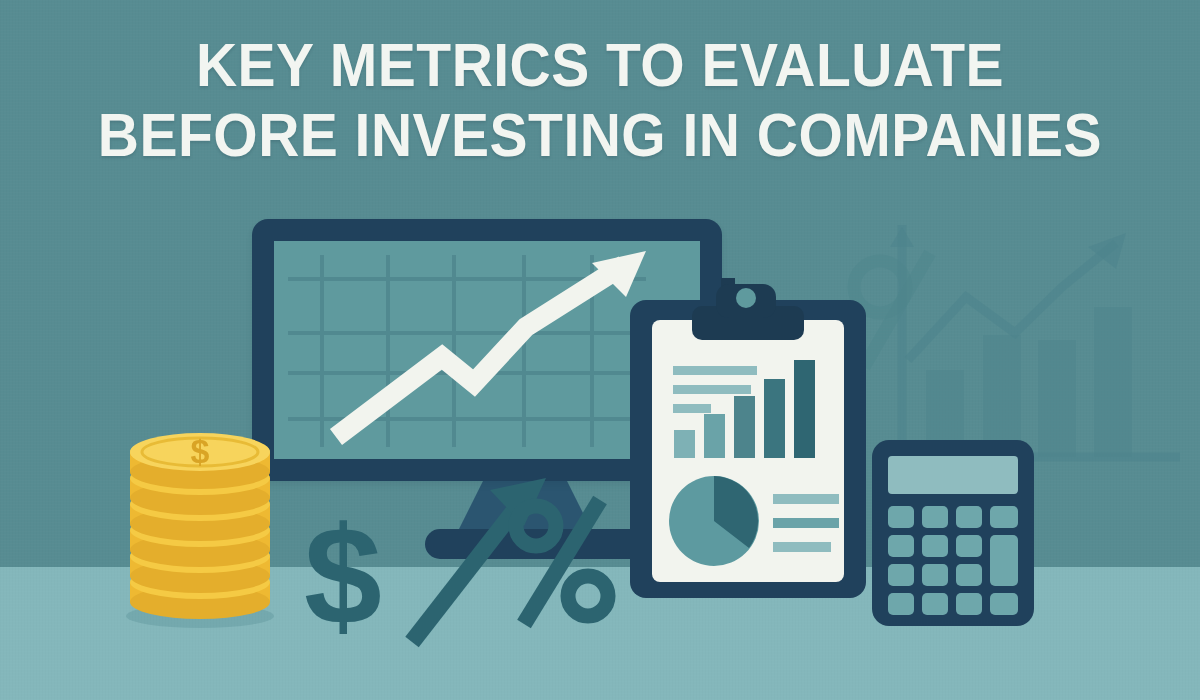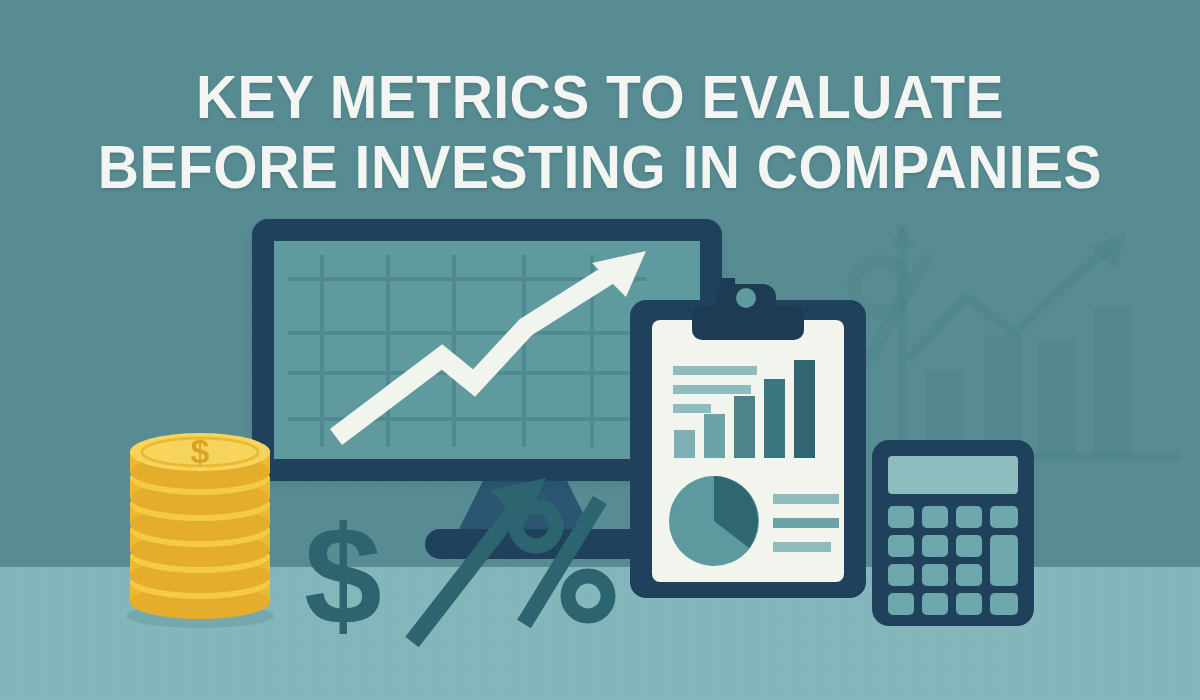--- a/index.html
+++ b/index.html
@@ -32,21 +32,20 @@
       repeating-linear-gradient(0deg, rgba(255,255,255,0.012) 0 1px, transparent 1px 3px),
       repeating-linear-gradient(90deg, rgba(0,0,0,0.012) 0 1px, transparent 1px 3px);
     pointer-events:none;
   }
 
   
   .title-wrap {
     position:absolute; left:0; top:30px; width:1200px;
     text-align:center;
     z-index:40;
-    margin-top:32px;
   }
   .title-line {
     display:block;
     color:#f2f5f1;
     font-family:"Liberation Sans", sans-serif;
     font-weight:bold;
     font-size:62px;
     line-height:70px;
     letter-spacing:0.5px;
     transform:scaleX(0.92);

